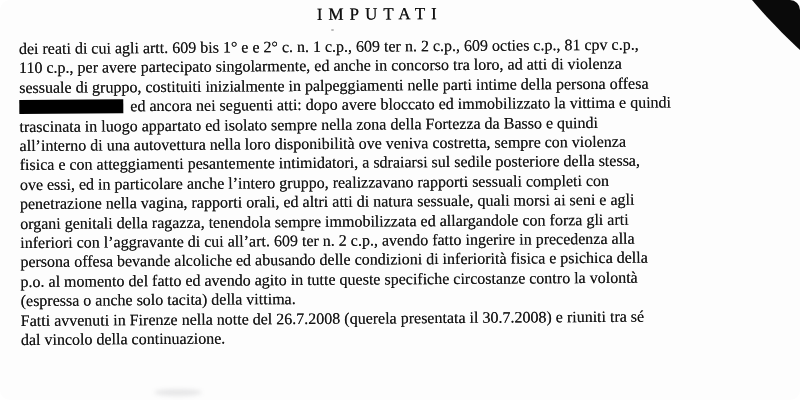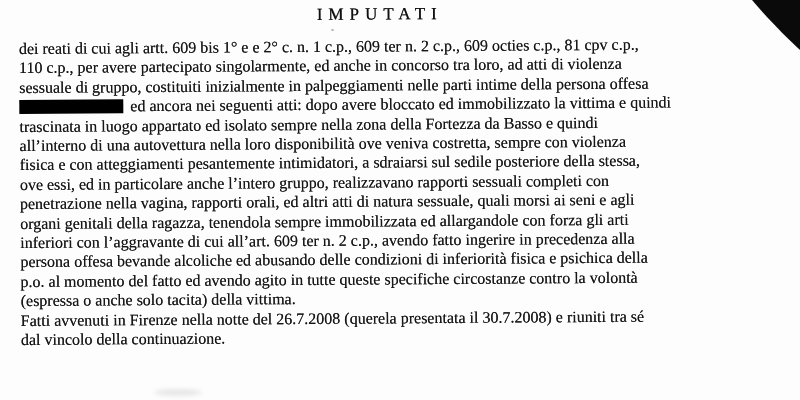--- a/index.html
+++ b/index.html
@@ -13,20 +13,21 @@
     background: #ffffff;
   }
   .page {
     position: relative;
     width: 800px;
     height: 400px;
     background: #fdfdfd;
     font-family: "Liberation Serif", "DejaVu Serif", serif;
     color: #171717;
     overflow: hidden;
+    border-radius: 10px;
   }
   .content {
     position: absolute;
     left: 21px;
     top: 7px;
     width: 756px;
     transform: rotate(-0.4deg);
     transform-origin: 0 100%;
   }
   .doc-title {

